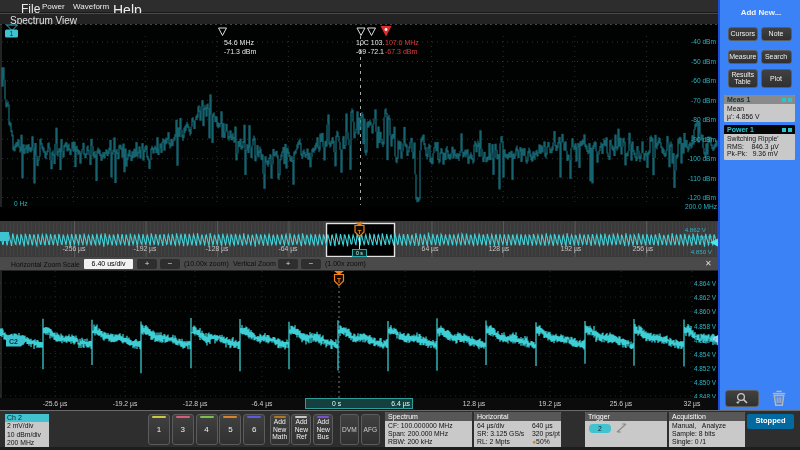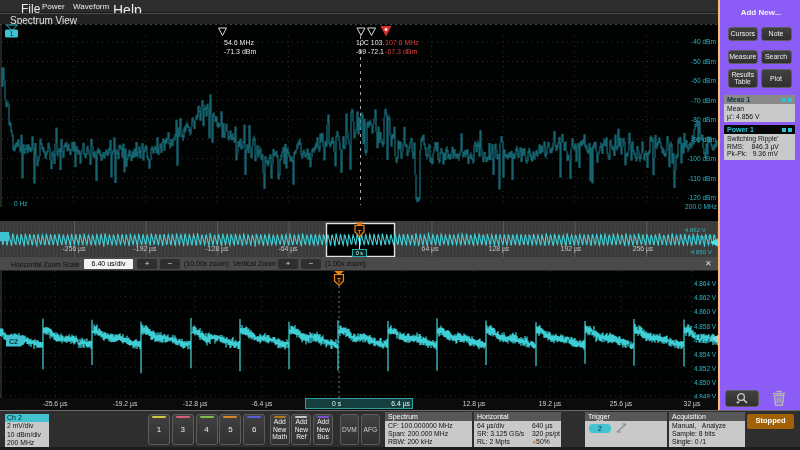--- a/index.html
+++ b/index.html
@@ -175,24 +175,24 @@
           <span style="position:absolute;left:4px;top:12px;width:22px;height:9px;background:#43c3cf;border-radius:4px;color:#04222a;text-align:center;line-height:9px">2</span>
   <svg style="position:absolute;left:31px;top:11px" width="12" height="11">
             <path d="M1,9L10,1M1,9h4M10,1h-4" stroke="#8a8a8a" stroke-width="1.2" fill="none"></path>
           </svg>
         </div>
  </div>
  <div class="panel" style="left:669px;top:0.5px;width:76px;height:36px">
   <div class="hd">Acquisition</div>
   <div class="bd">Manual, &nbsp;&nbsp;Analyze<br>Sample: 8 bits<br>Single: 0 /1</div>
  </div>
- <div class="abs" style="left:747px;top:3px;width:47px;height:14.5px;background:#a16207;border-radius:2px;color:#fff;font-weight:bold;font-size:7.5px;text-align:center;line-height:14.5px">Stopped</div>
-</div>
-
-<div class="abs" style="left:718px;top:0;width:82px;height:410px;background:#8b5cf6;border-left:2px solid #fdba74">
+ <div class="abs" style="left:747px;top:3px;width:47px;height:14.5px;background:#0369a1;border-radius:2px;color:#fff;font-weight:bold;font-size:7.5px;text-align:center;line-height:14.5px">Stopped</div>
+</div>
+
+<div class="abs" style="left:718px;top:0;width:82px;height:410px;background:#3b82f6;border-left:2px solid #1d4ed8">
  <div class="abs" style="left:0;top:8px;width:82px;text-align:center;font-size:8px;font-weight:bold;color:#f2f2f2">Add New...</div>
  <div class="btn" style="left:7.5px;top:26.5px;width:30.5px;height:14px;font-size:7px">Cursors</div>
  <div class="btn" style="left:40.5px;top:26.5px;width:31px;height:14px;font-size:7px">Note</div>
  <div class="btn" style="left:7.5px;top:49.5px;width:30.5px;height:14px;font-size:7px">Measure</div>
  <div class="btn" style="left:40.5px;top:49.5px;width:31px;height:14px;font-size:7px">Search</div>
  <div class="btn" style="left:7.5px;top:68.5px;width:30.5px;height:19px;font-size:6.8px;line-height:7.2px">Results<br>Table</div>
  <div class="btn" style="left:40.5px;top:68.5px;width:31px;height:19px;font-size:7px">Plot</div>
 
  <div class="abs" style="left:4px;top:95px;width:71px;background:#c9c9c9;border-radius:1px;overflow:hidden">
   <div style="background:#8a8a8a;color:#0a3540;font-size:7px;font-weight:bold;height:9px;padding:1px 0 0 3px;position:relative">Meas 1

